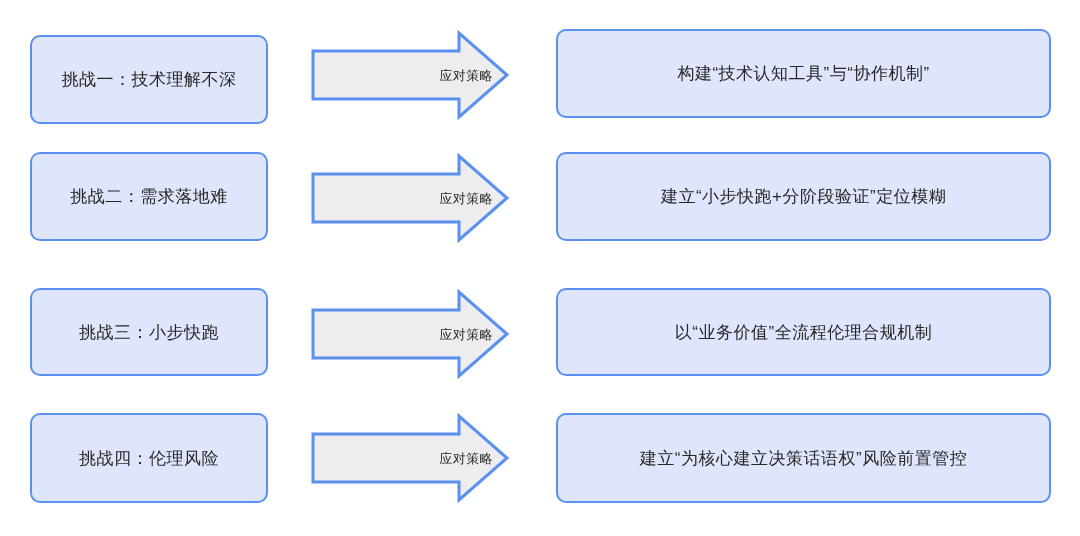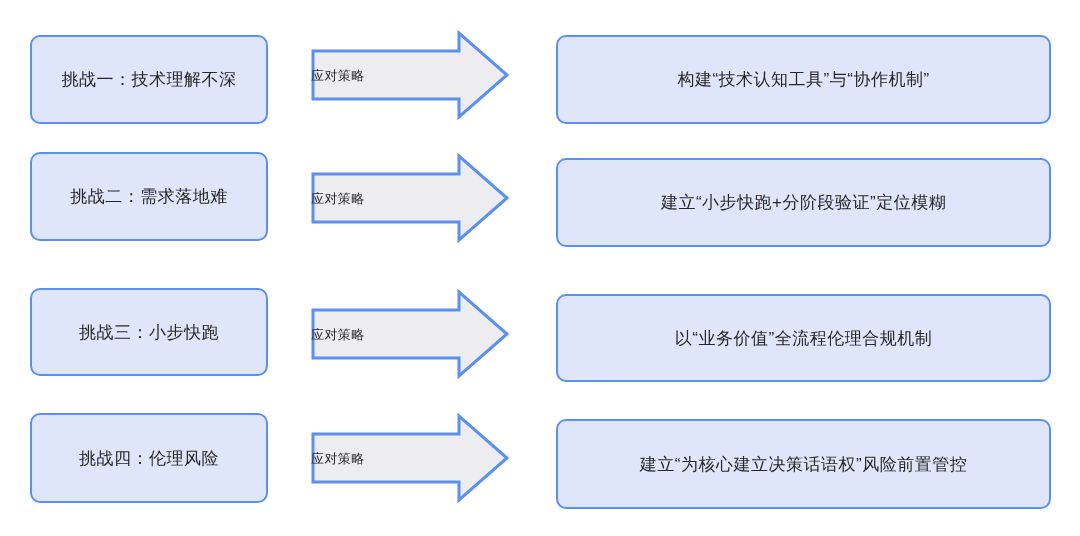--- a/index.html
+++ b/index.html
@@ -52,42 +52,42 @@
     box-sizing: border-box;
     background: #dfe6fb;
     border: 2px solid #5b8ff0;
     border-radius: 10px;
     display: flex;
     align-items: center;
     justify-content: center;
     color: #262626;
     font-size: 17px;
     letter-spacing: 0.5px;
-    margin-top: 6px;
   }
 
   
   .arrow {
     position: absolute;
     left: 311px;
     width: 198px;
   }
   .arrow svg {
     display: block;
     width: 198px;
   }
   .arrow-label {
     position: absolute;
     left: 0;
     width: 168px;
-    text-align: left;
+    text-align: right;
     color: #262626;
     font-size: 13px;
     letter-spacing: 0.4px;
     pointer-events: none;
+    padding-left: 14px;
   }
 </style>
 </head>
 <body>
 
 <div id="diagram">
 
   <div class="row" style="top:0px;">
     <div class="challenge-box" style="top:35px; height:89px;">
       <span>挑战一：技术理解不深</span>

